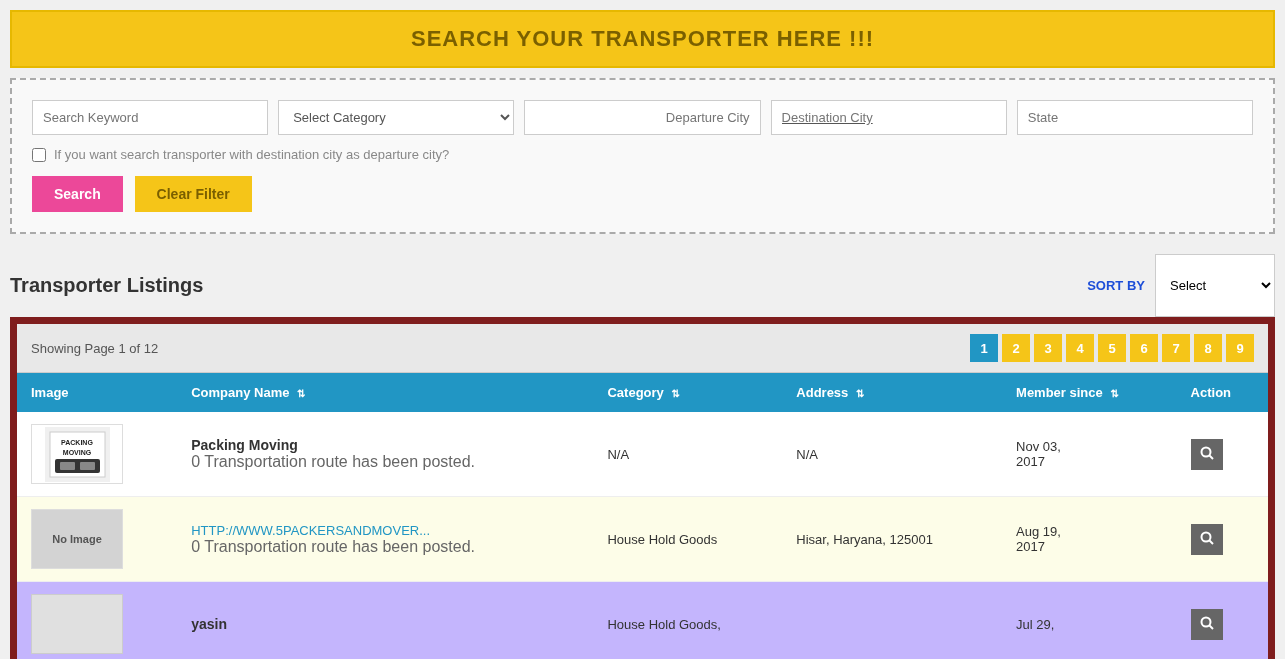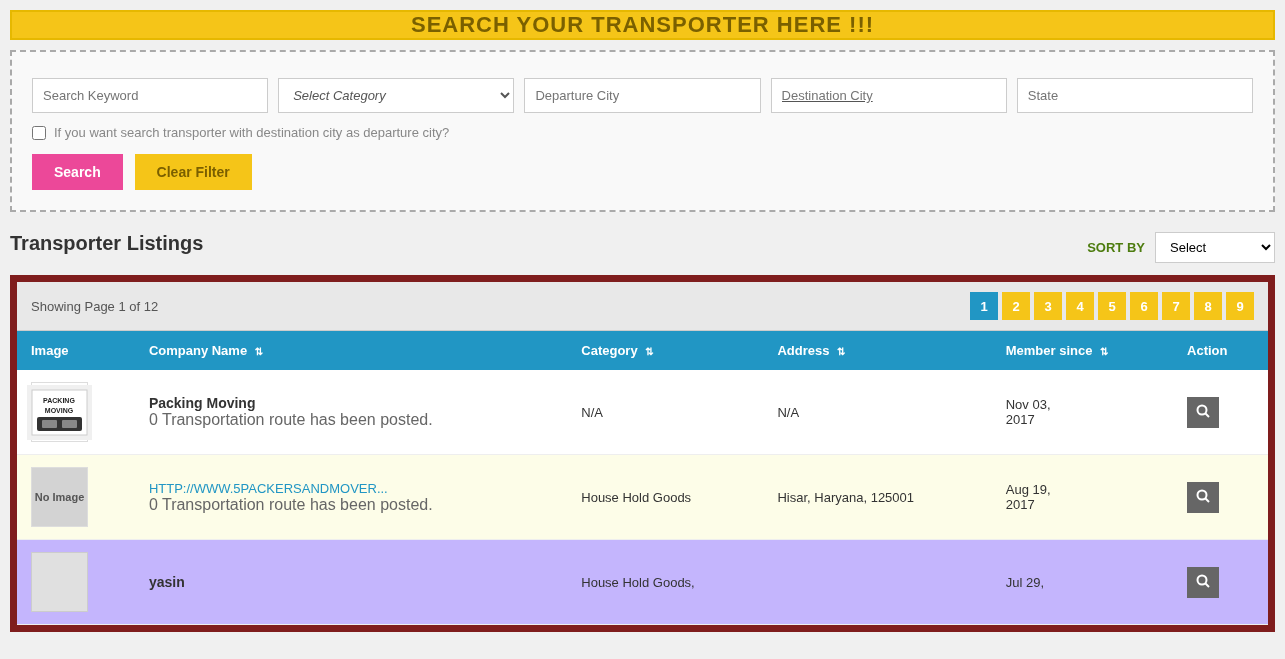--- a/index.html
+++ b/index.html
@@ -5,56 +5,56 @@
     * { box-sizing: border-box; margin: 0; padding: 0; }
     body { font-family: Arial, sans-serif; background: #f0f0f0; font-size: 14px; color: #333; }
 
     .page-wrapper { max-width: 1285px; margin: 0 auto; padding: 10px; }
 
     
     .search-banner {
       background: #f5c518;
       border: 2px solid #e6b800;
       text-align: center;
+      padding: 14px;
       font-size: 22px;
       font-weight: bold;
       color: #7a6000;
       letter-spacing: 1px;
       margin-bottom: 10px;
     }
 
     
     .search-container {
       border: 2px dashed #aaa;
       background: #f9f9f9;
       padding: 20px;
       margin-bottom: 20px;
     }
 
     .search-fields {
       display: flex;
       gap: 10px;
       margin-bottom: 12px;
       flex-wrap: wrap;
-      margin-top: 6px;
     }
 
     .search-fields input,
     .search-fields select {
       border: 1px solid #ccc;
       padding: 8px 10px;
       font-size: 13px;
       color: #555;
       background: #fff;
       outline: none;
     }
 
     .field-keyword { flex: 1; min-width: 150px; }
-    .field-category { flex: 1; min-width: 160px; font-style: italic; }
-    .field-departure { flex: 1; min-width: 150px; }
+    .field-category { flex: 1; min-width: 160px; }
+    .field-departure { flex: 1; min-width: 150px; text-align: right; }
     .field-destination { flex: 1; min-width: 160px; text-decoration: underline; }
     .field-state { flex: 1; min-width: 140px; }
 
     .checkbox-row {
       display: flex;
       align-items: center;
       gap: 8px;
       margin-bottom: 14px;
       color: #888;
       font-size: 13px;
@@ -82,46 +82,47 @@
       padding: 10px 22px;
       font-size: 14px;
       cursor: pointer;
       font-weight: bold;
       margin-left: 8px;
     }
 
     
     .listings-header {
       display: flex;
+      align-items: center;
       justify-content: space-between;
-      margin-bottom: 12px;
+      margin-bottom: 0;
       gap: 32px;
     }
 
     .listings-title {
       font-size: 20px;
       font-weight: bold;
       color: #333;
     }
 
     .sort-by-row {
       display: flex;
       align-items: center;
       gap: 10px;
     }
 
     .sort-label {
       font-weight: bold;
       font-size: 13px;
-      color: #4d7c0f;
+      color: #1d4ed8;
     }
 
     .sort-select {
       border: 1px solid #ccc;
-      padding: 6px 10px;
+      padding: 22px 10px;
       font-size: 13px;
       background: #fff;
       min-width: 120px;
     }
 
     
     .pagination-bar {
       background: #e8e8e8;
       display: flex;
       align-items: center;
@@ -194,21 +195,21 @@
     tbody tr:nth-child(odd) { background: #fff; }
 
     tbody td {
       padding: 12px 14px;
       font-size: 13px;
       vertical-align: middle;
       border-bottom: 1px solid #eee;
     }
 
     .company-logo-box {
-      width: 57px;
+      width: 92px;
       height: 60px;
       background: #fff;
       border: 1px solid #ddd;
       display: flex;
       align-items: center;
       justify-content: center;
       font-size: 9px;
       font-weight: bold;
       color: #333;
       flex-direction: column;

